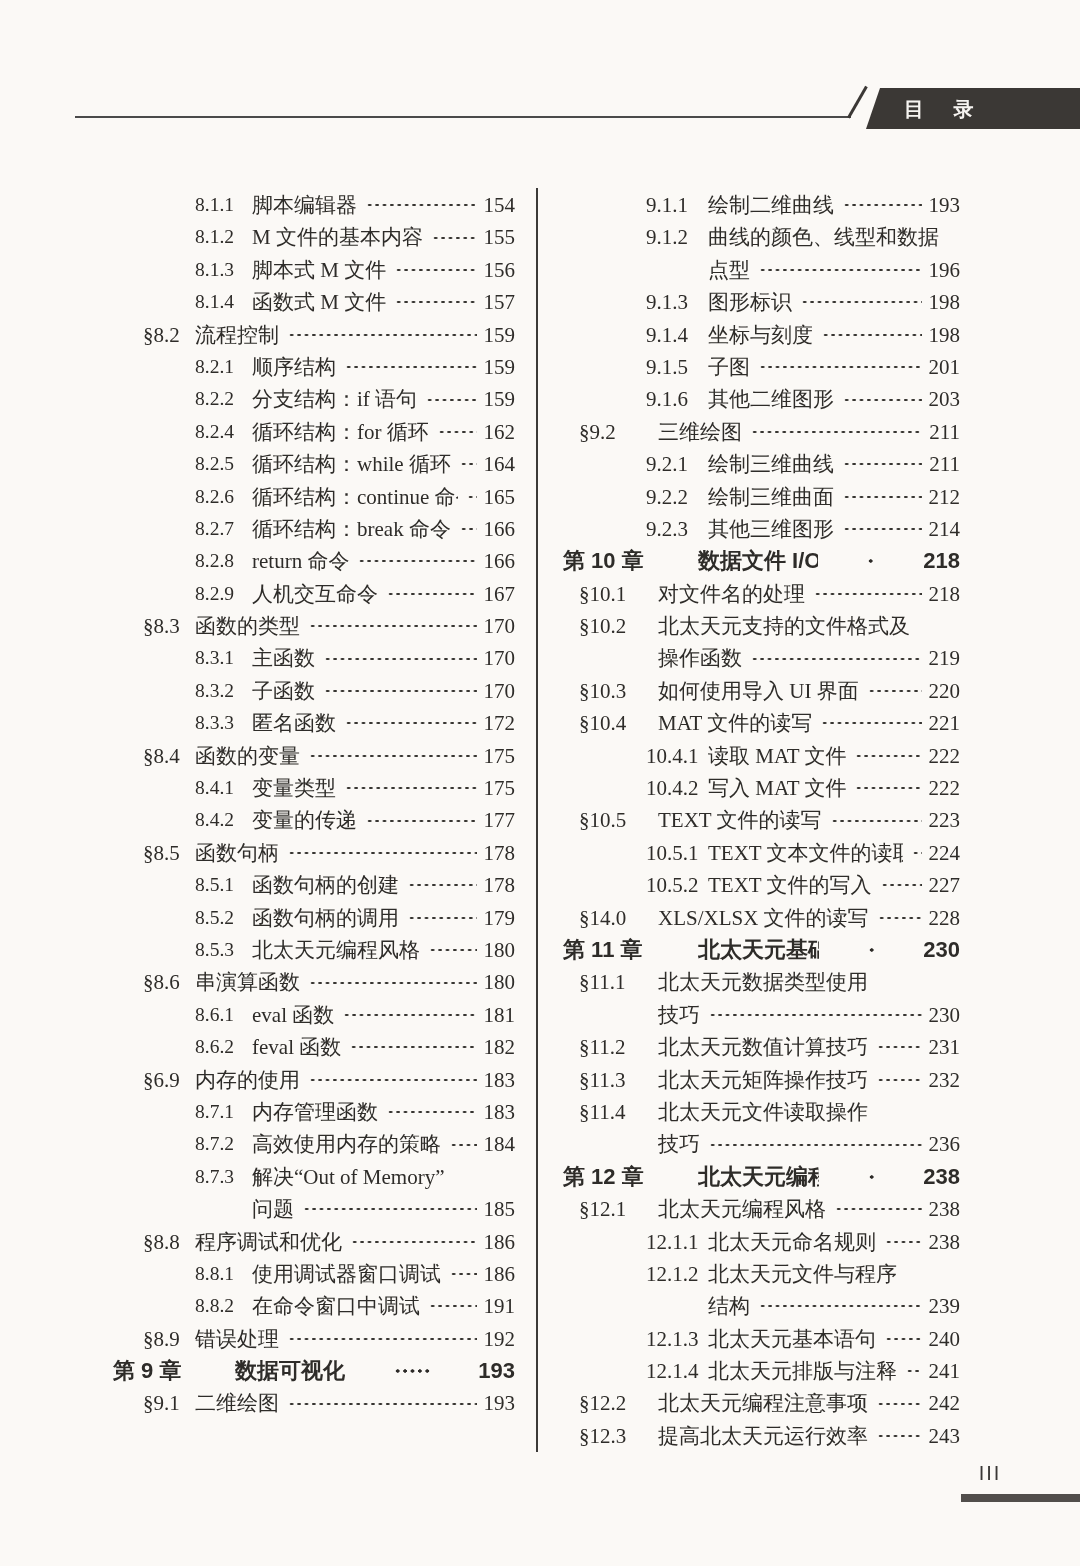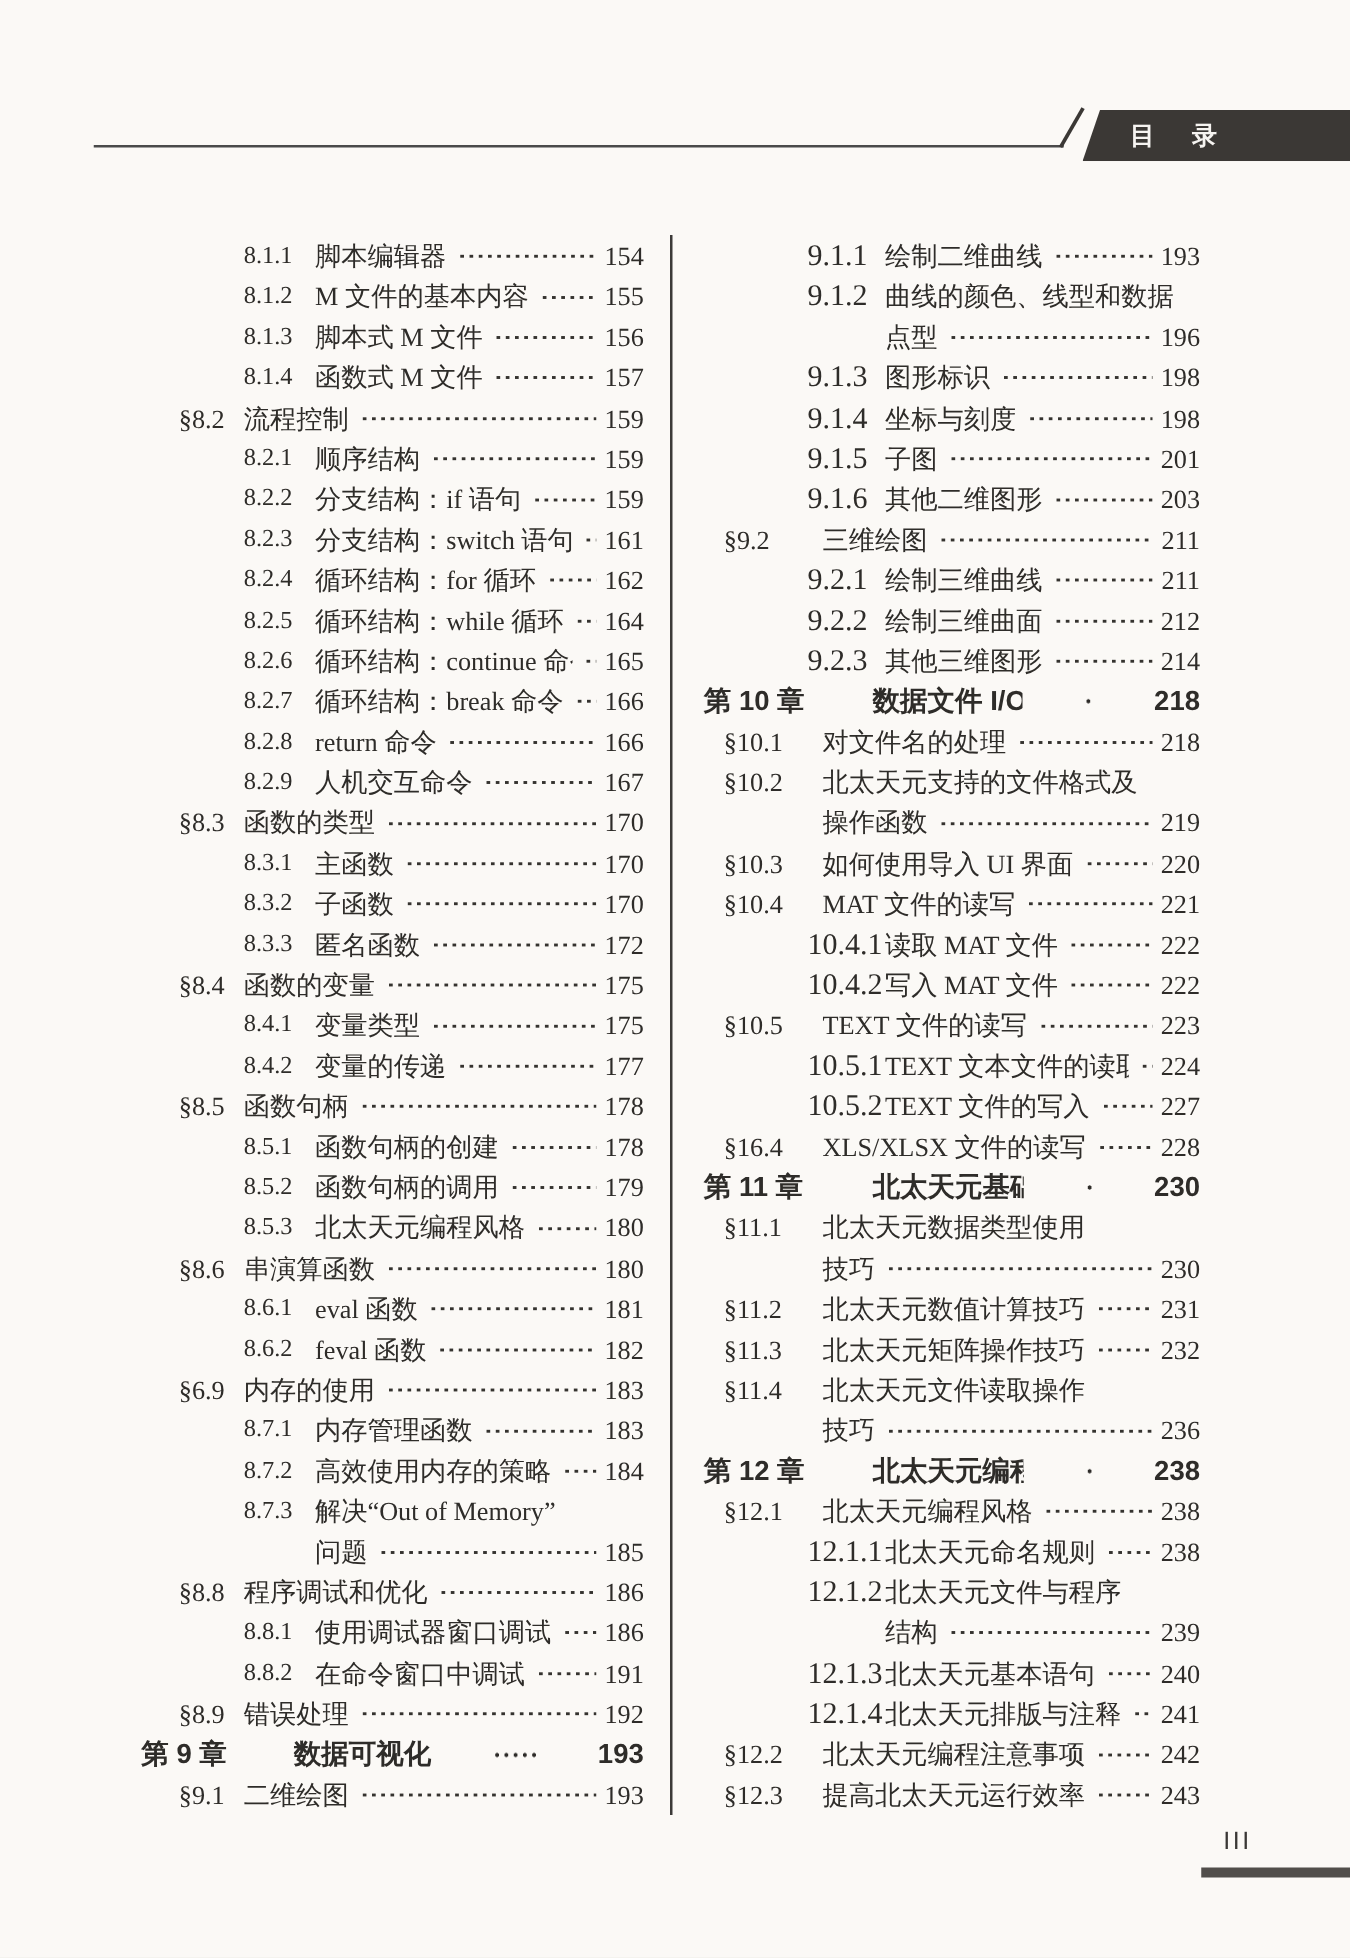--- a/index.html
+++ b/index.html
@@ -80,21 +80,21 @@
   .col-left .row.section .num{min-width:52px;}
   .col-left .row.sub{padding-left:85px;}
   .col-left .row.sub .num{min-width:57px;font-size:19.5px;}
   .col-left .row.cont-sub{padding-left:142px;}
   
   .col-right .row.chapter{padding-left:1px;}
   .col-right .row.chapter .num{min-width:95px;}
   .col-right .row.section{padding-left:17px;}
   .col-right .row.section .num{min-width:79px;}
   .col-right .row.sub{padding-left:84px;}
-  .col-right .row.sub .num{min-width:62px;font-size:24px;}
+  .col-right .row.sub .num{min-width:62px;font-size:21px;}
   .col-right .row.cont-sub{padding-left:146px;}
   .col-right .row.cont-section{padding-left:96px;}
   
   .folio{
     position:absolute;left:960px;top:1462px;width:60px;
     text-align:center;
     font-family:"Liberation Sans","DejaVu Sans",sans-serif;
     font-size:20px;letter-spacing:2px;color:#3a3836;
   }
   .footer-bar{
@@ -152,26 +152,20 @@
         <span class="leader"></span>
         <span class="pg">159</span>
       </div>
       <div class="row sub">
         <span class="num">8.2.2</span>
         <span class="txt">分支结构：if 语句</span>
         <span class="leader"></span>
         <span class="pg">159</span>
       </div>
       <div class="row sub">
-        <span class="num">8.2.3</span>
-        <span class="txt">分支结构：switch 语句</span>
-        <span class="leader"></span>
-        <span class="pg">161</span>
-      </div>
-      <div class="row sub">
         <span class="num">8.2.4</span>
         <span class="txt">循环结构：for 循环</span>
         <span class="leader"></span>
         <span class="pg">162</span>
       </div>
       <div class="row sub">
         <span class="num">8.2.5</span>
         <span class="txt">循环结构：while 循环</span>
         <span class="leader"></span>
         <span class="pg">164</span>
@@ -469,21 +463,21 @@
         <span class="leader"></span>
         <span class="pg">224</span>
       </div>
       <div class="row sub">
         <span class="num">10.5.2</span>
         <span class="txt">TEXT 文件的写入</span>
         <span class="leader"></span>
         <span class="pg">227</span>
       </div>
       <div class="row section">
-        <span class="num">§16.4</span>
+        <span class="num">§14.0</span>
         <span class="txt">XLS/XLSX 文件的读写</span>
         <span class="leader"></span>
         <span class="pg">228</span>
       </div>
       <div class="row chapter">
         <span class="num">第 11 章</span>
         <span class="txt">北太天元基础计算技巧</span>
         <span class="leader"></span>
         <span class="pg">230</span>
       </div>

